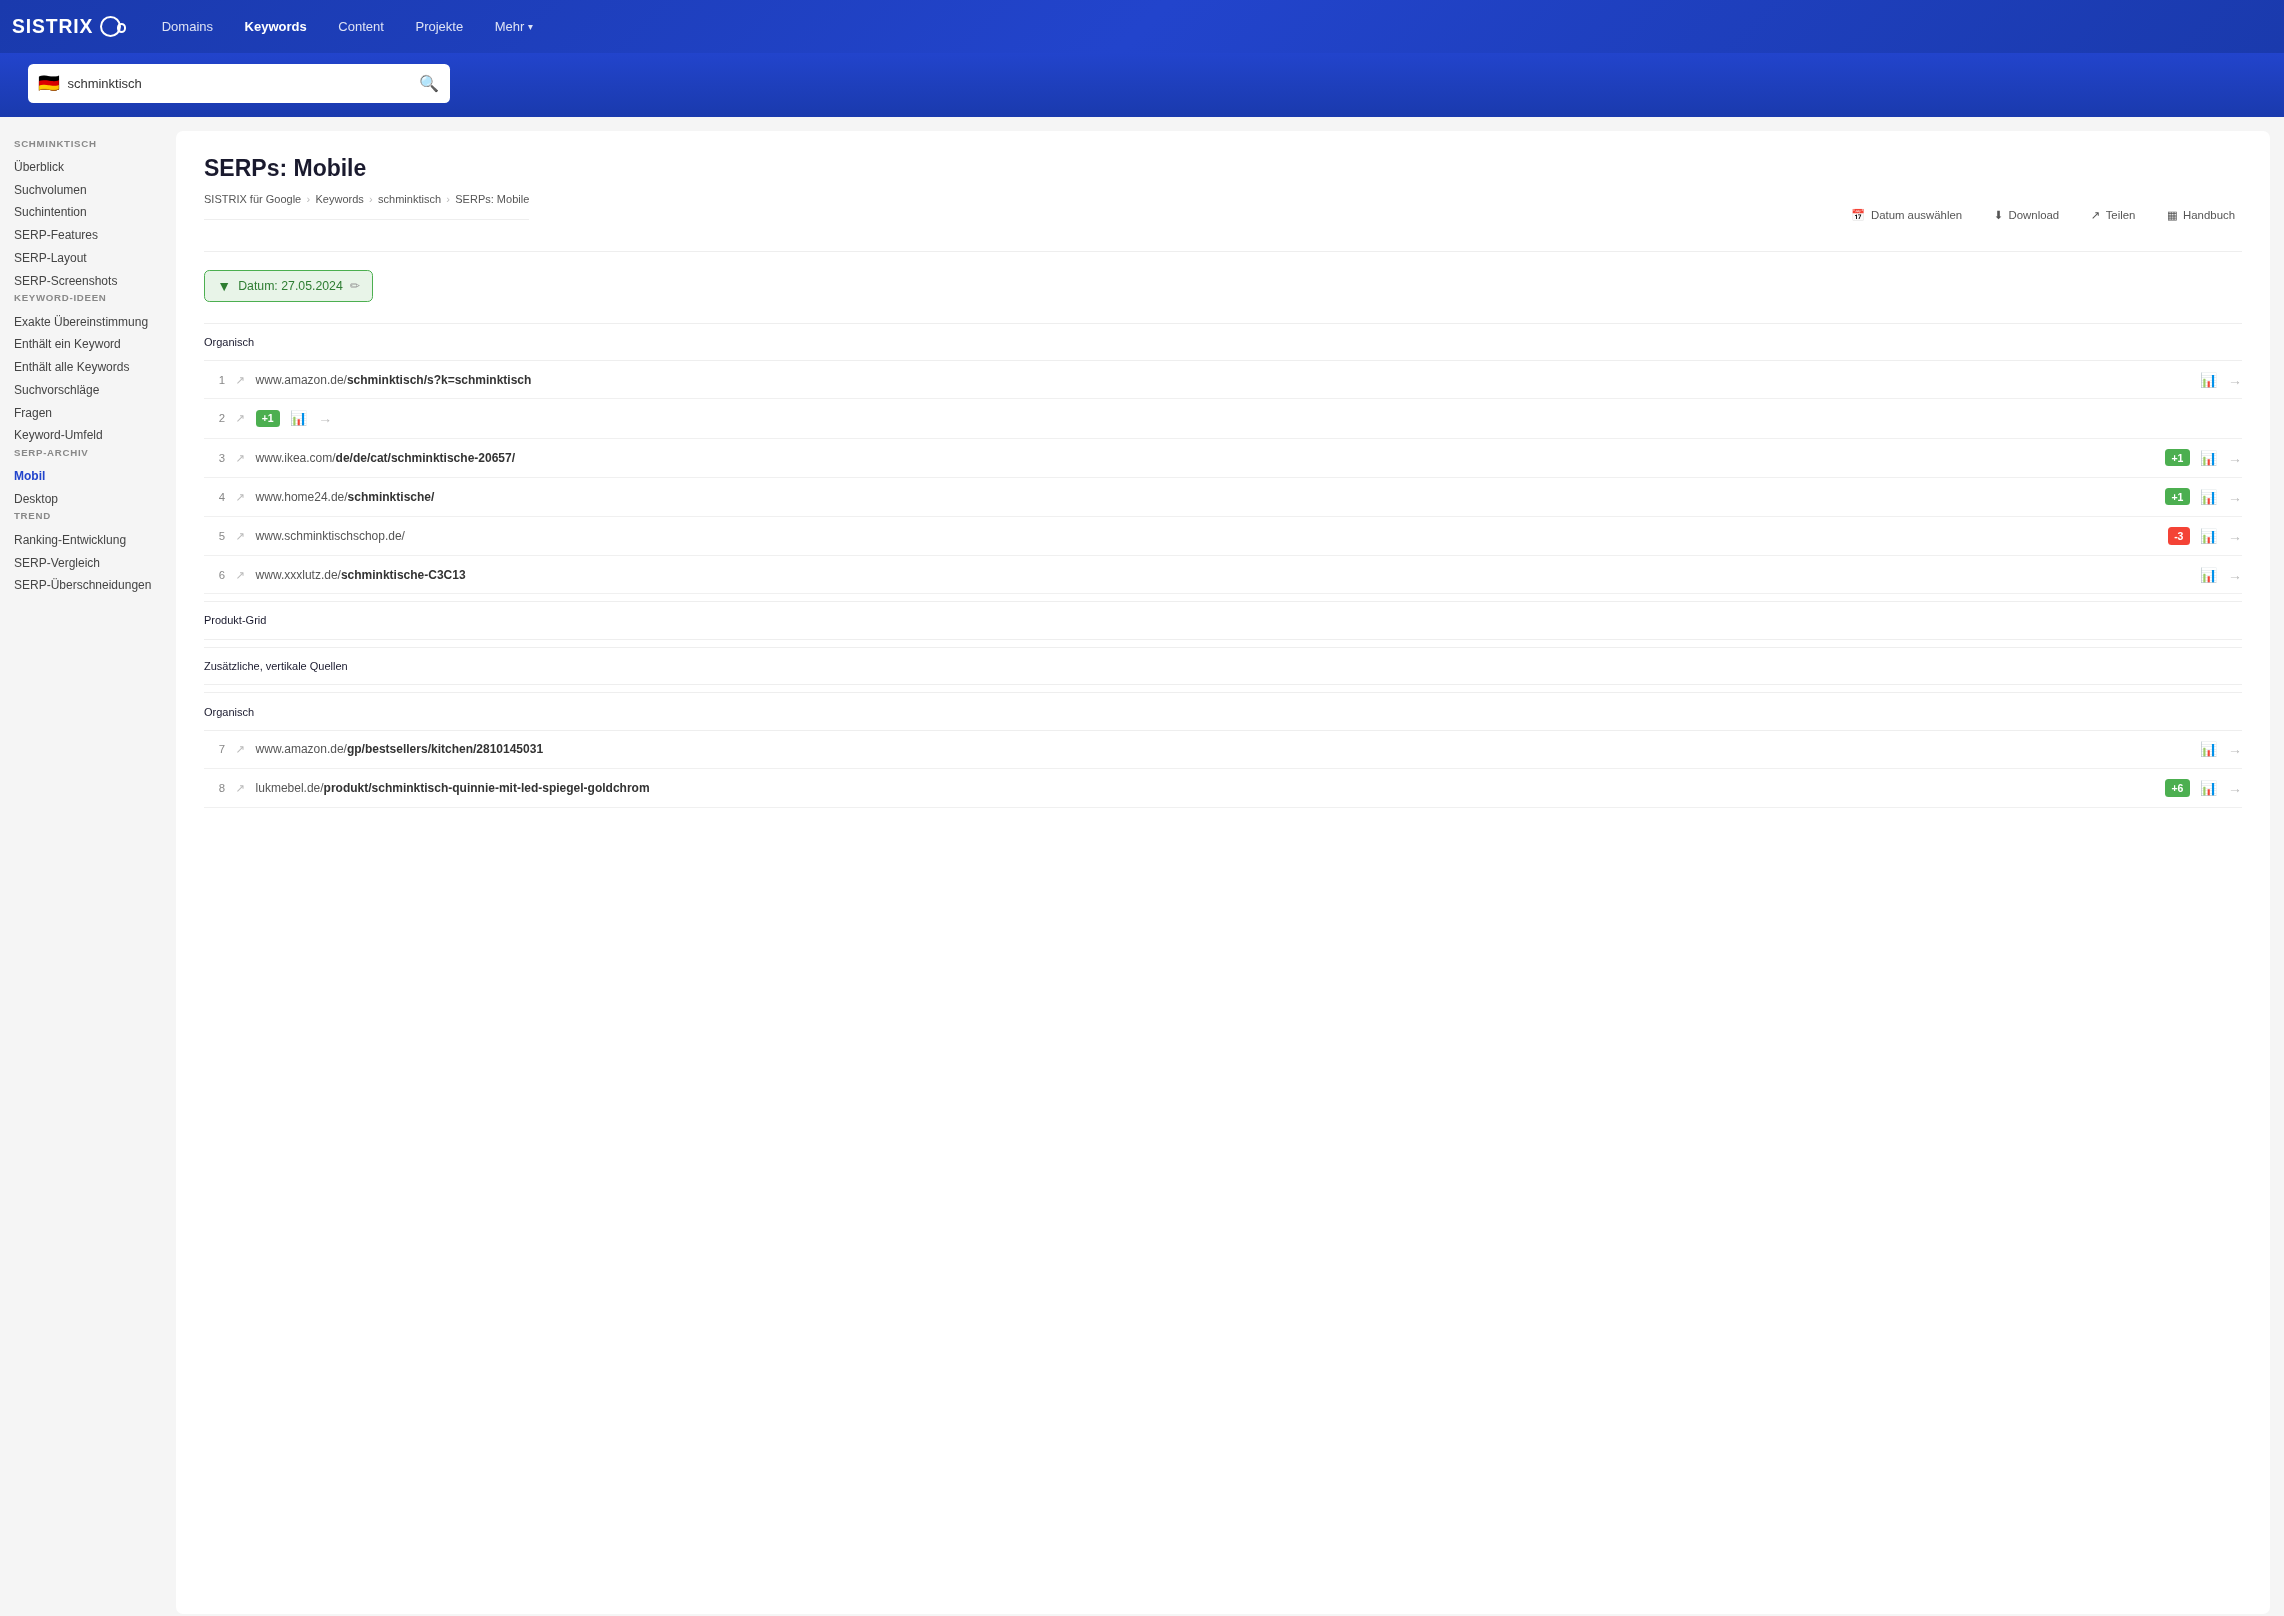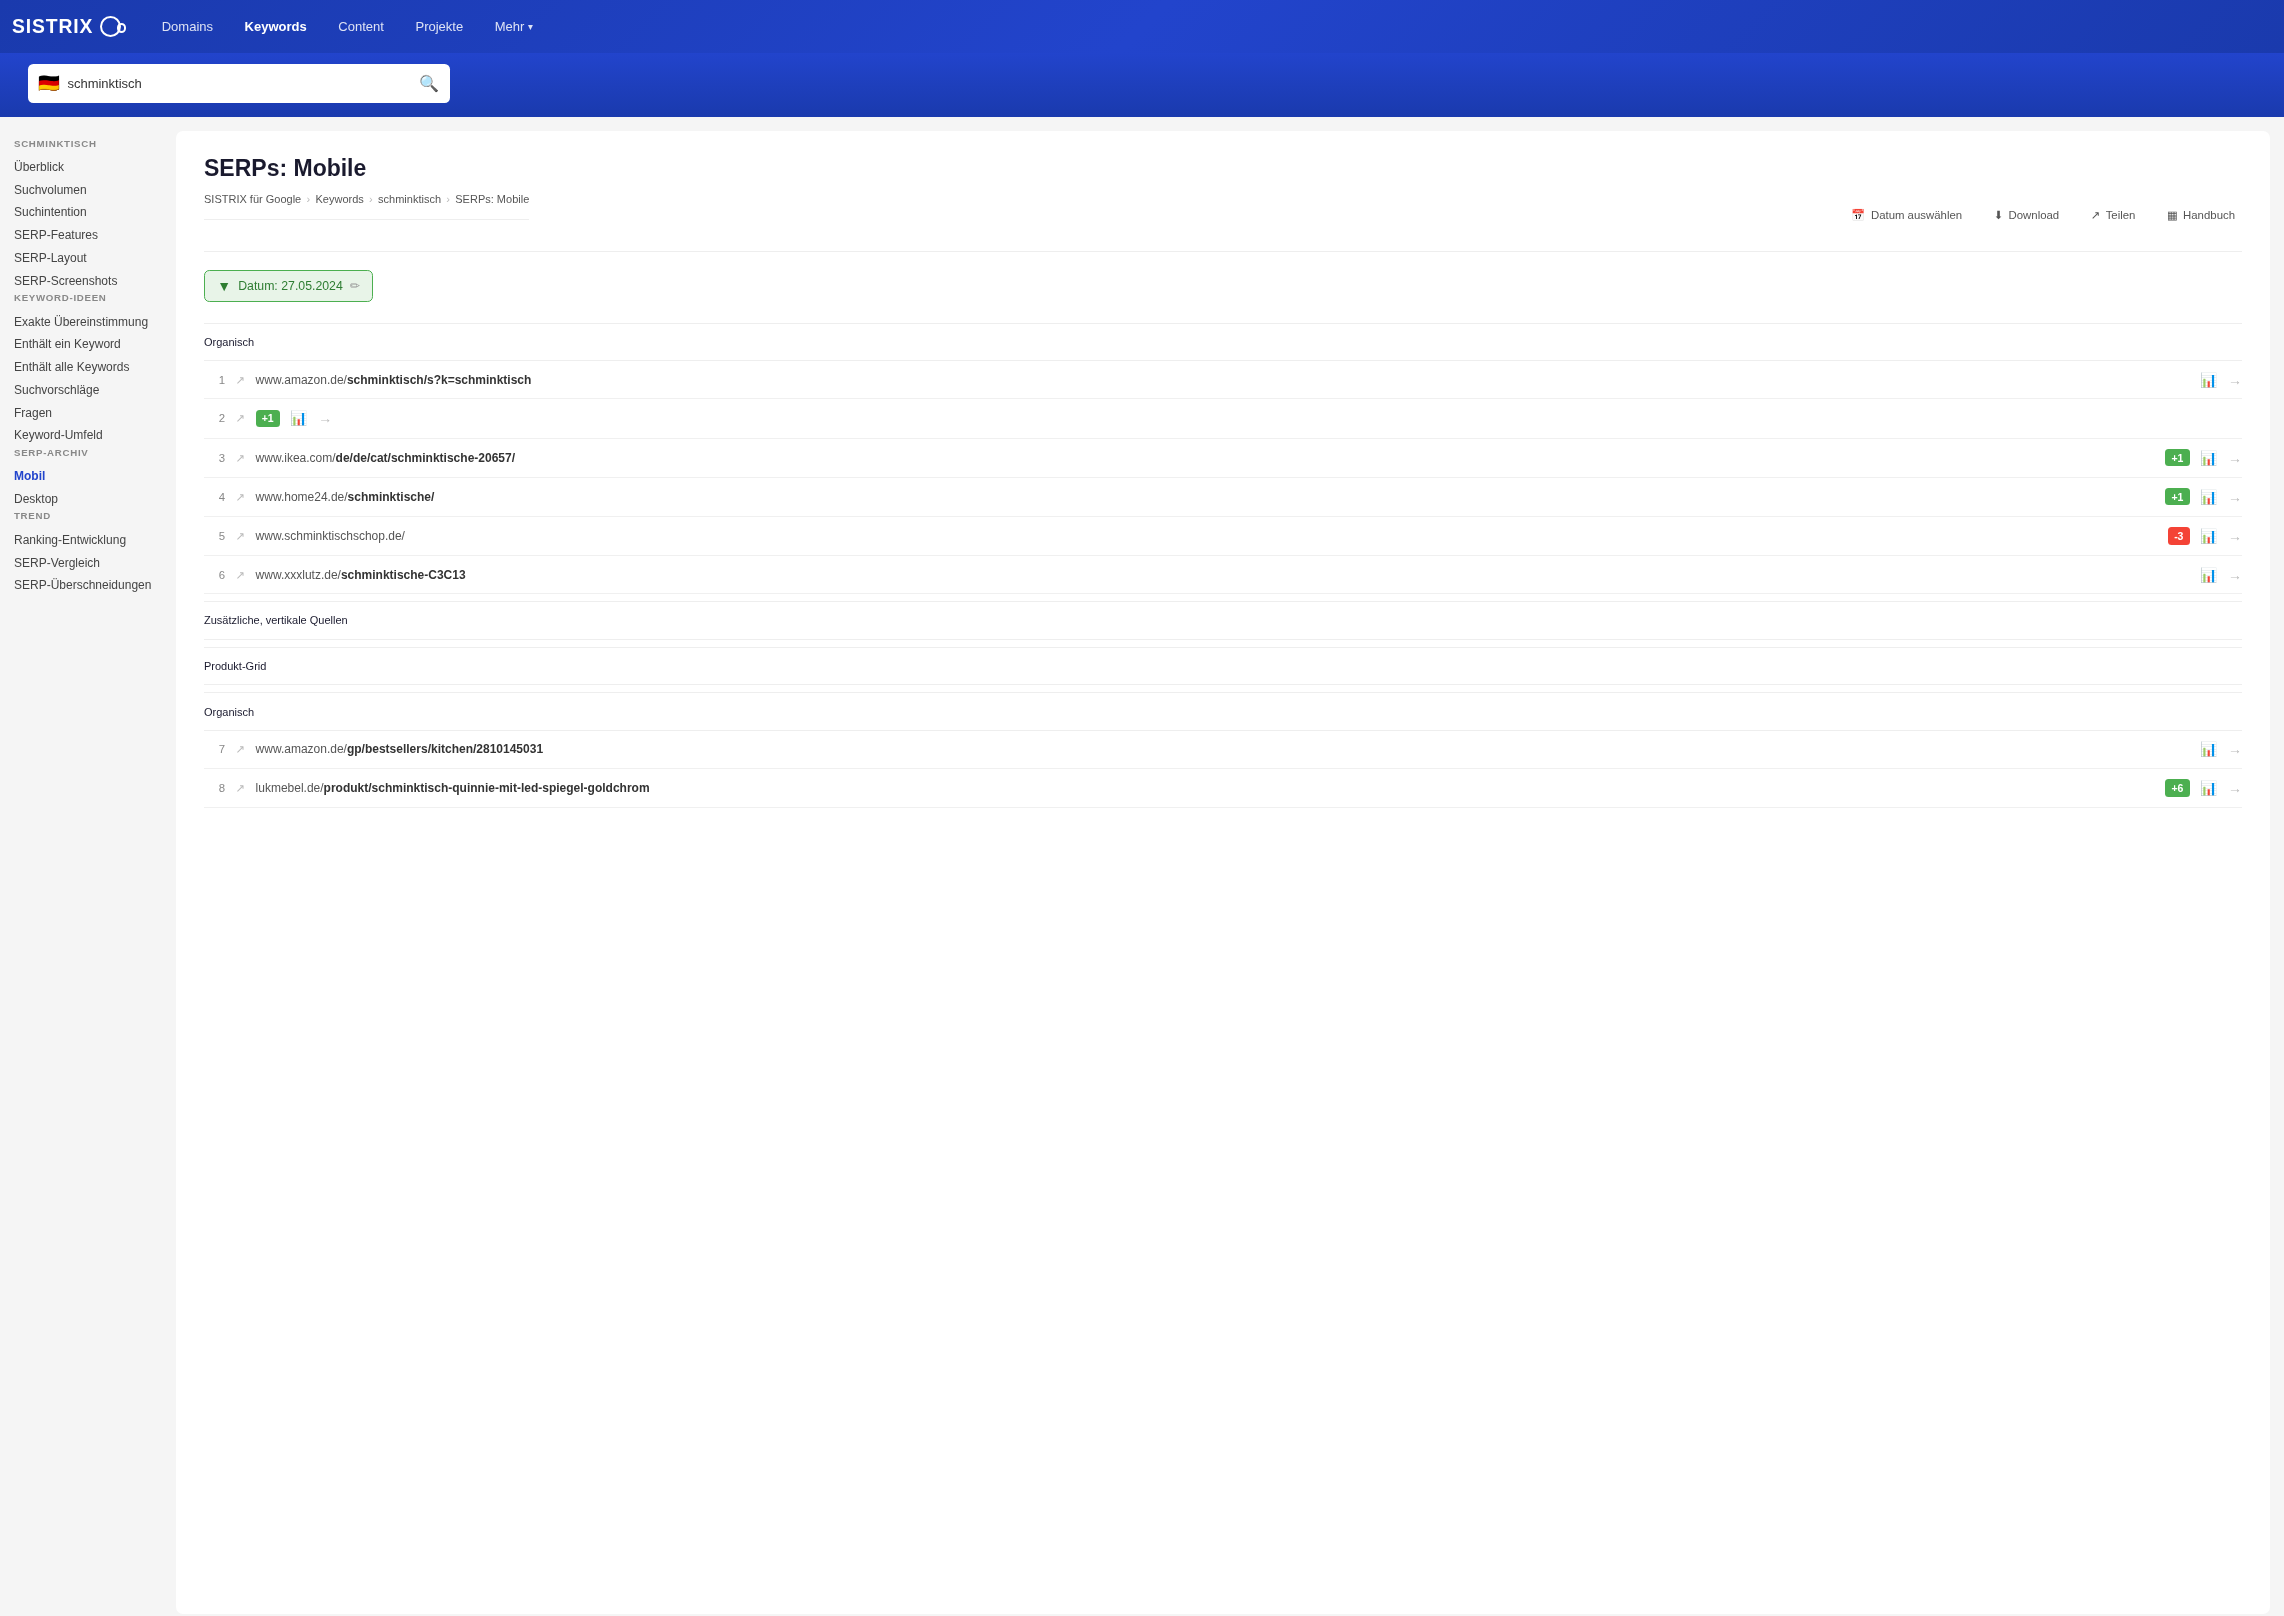--- a/index.html
+++ b/index.html
@@ -394,26 +394,26 @@
         <span class="serp-url">
           <span>www.xxxlutz.de/</span><span class="bold">schminktische-C3C13</span>
         </span>
         <span class="serp-chart-icon">📊</span>
         <span class="serp-arrow">→</span>
       </div>
     </div>
 
     
     <div class="section-block">
+      <div class="section-heading">Produkt-Grid</div>
+    </div>
+
+    
+    <div class="section-block">
       <div class="section-heading">Zusätzliche, vertikale Quellen</div>
-    </div>
-
-    
-    <div class="section-block">
-      <div class="section-heading">Produkt-Grid</div>
     </div>
 
     
     <div class="section-block">
       <div class="section-heading">Organisch</div>
 
       <div class="serp-item">
         <span class="serp-num">7</span>
         <span class="serp-link-icon">↗</span>
         <span class="serp-url">

